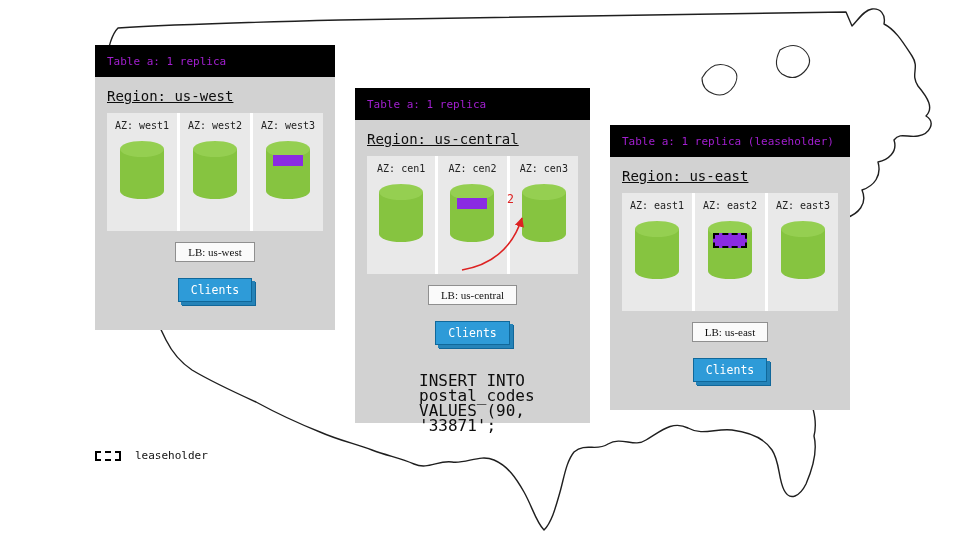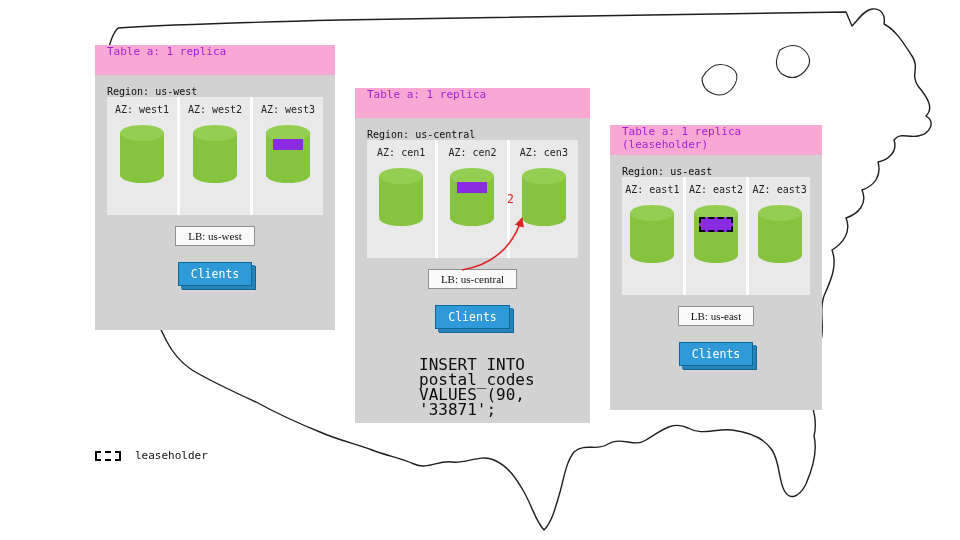--- a/index.html
+++ b/index.html
@@ -5,24 +5,24 @@
   * { margin:0; padding:0; box-sizing:border-box; }
   html,body { width:960px; height:540px; }
   body {
     position:relative; overflow:hidden; background:#ffffff;
     font-family:"DejaVu Sans Mono", monospace; color:#111;
   }
   .map-svg { position:absolute; left:0; top:0; z-index:0; }
 
   .panel { position:absolute; background:#d2d2d2; z-index:2; }
   .panel-header {
-    height:30px; background:#f9a8d4; display:flex; align-items:flex-start;
-    padding:0 12px; font-size:11px; color:#a21fd0; letter-spacing:0;
-  }
-  .region-title { padding:11px 12px 0; font-size:10px; color:#0d0d0d; }
+    height:30px; background:#000000; display:flex; align-items:center;
+    padding:16px 12px; font-size:11px; color:#a21fd0; letter-spacing:0;
+  }
+  .region-title { padding:11px 12px 9px; font-size:14px; color:#0d0d0d;text-decoration:underline; }
   .az-row { margin:0 12px; background:#ffffff; display:flex; gap:3px; height:118px; }
   .az { flex:1; background:#e9e9e9; text-align:center; }
   .az-label { margin-top:7px; font-size:10px; color:#222; }
   .cyl { position:relative; width:46px; height:60px; margin:9px auto 0; }
   .chip {
     position:absolute; left:50%; transform:translateX(-50%);
     top:15px; width:30px; height:11px; background:#8a2be2;
   }
   .chip.leaseholder { border:2px dashed #000; width:34px; height:15px; top:13px; }
   .lb-row { text-align:center; margin-top:10px; }
@@ -159,21 +159,21 @@
   </div>
   <div class="clients-row">
     <button class="clients">Clients</button>
   </div>
   <div class="sql">
     <div>INSERT INTO postal_codes</div>
     <div>VALUES (90, '33871';</div>
   </div>
 </section>
 
-<section class="panel" style="left:610px; top:125px; width:212px; height:285px">
+<section class="panel" style="left:610px; top:125px; width:240px; height:285px">
   <header class="panel-header">
     <span>Table a: 1 replica (leaseholder)</span>
   </header>
   <div class="region-title">Region: us-east</div>
   <div class="az-row">
     <div class="az">
       <div class="az-label">AZ: east1</div>
       <div class="cyl">
         <svg width="46" height="60" viewBox="0 0 46 60">
           <path d="M1 9 L1 51 A22 8 0 0 0 45 51 L45 9 Z" fill="#86c440"></path>

